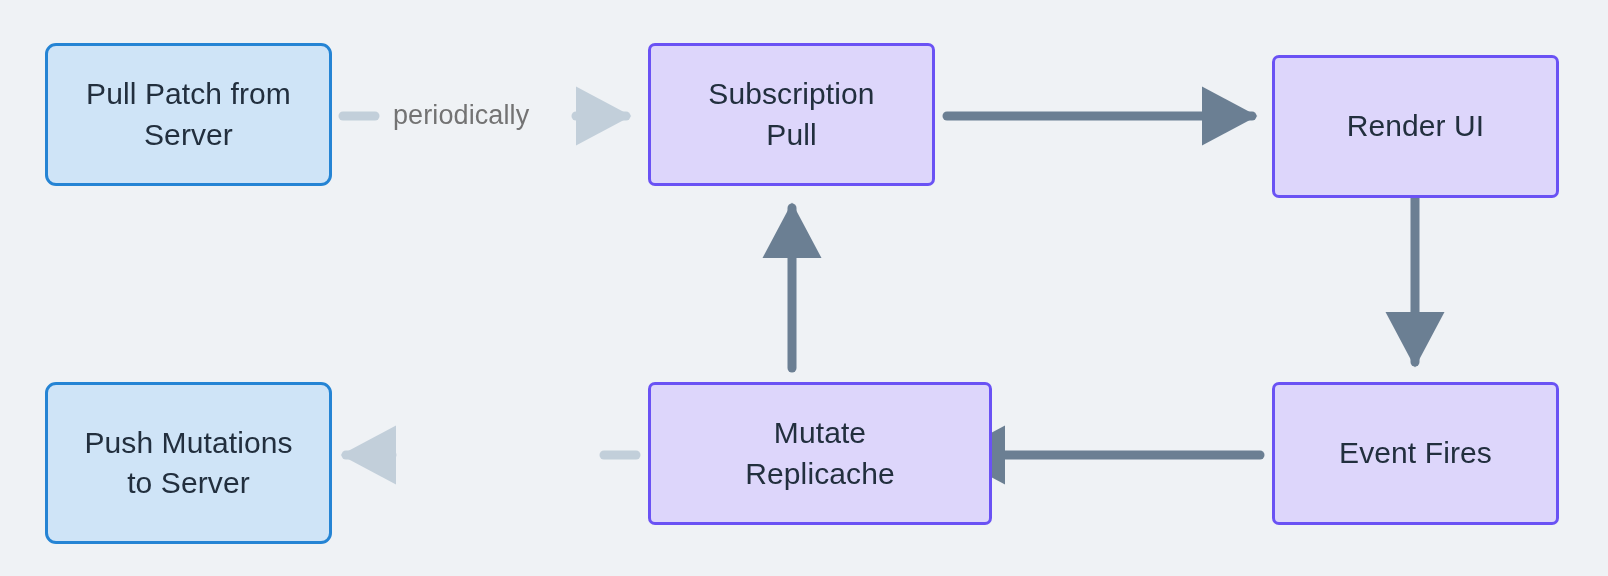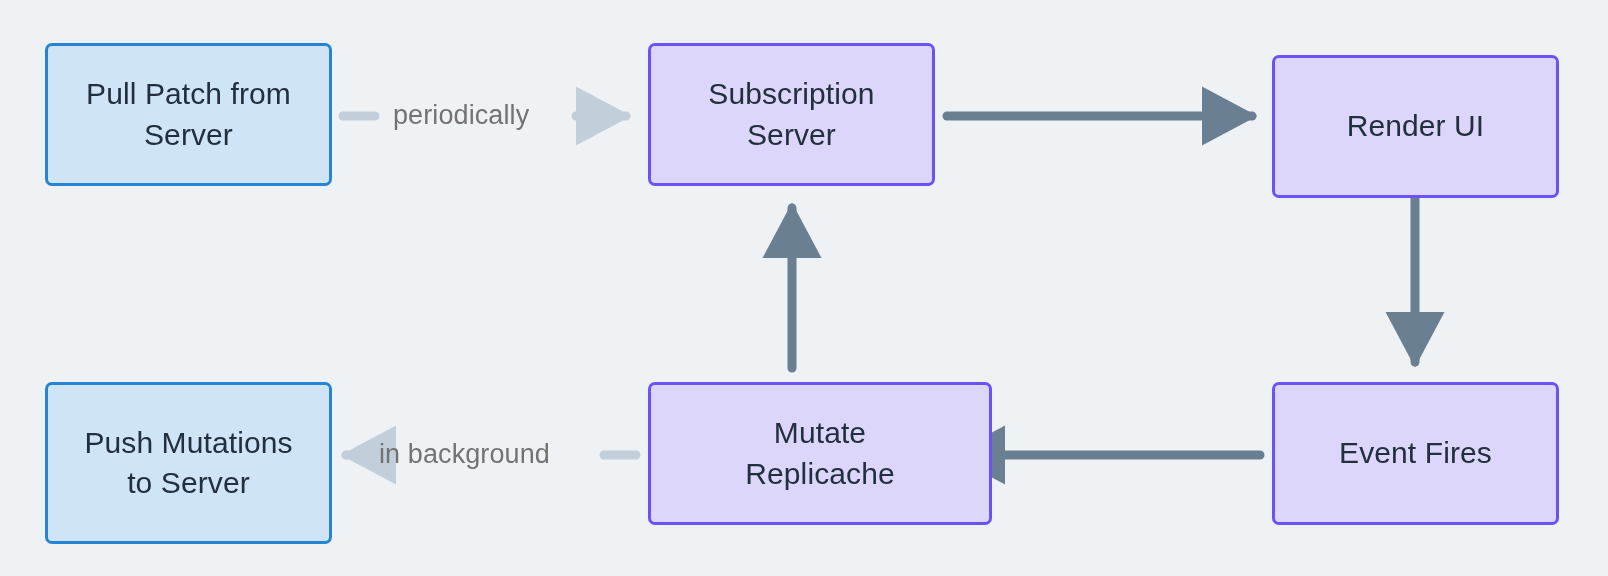--- a/index.html
+++ b/index.html
@@ -41,20 +41,21 @@
     color: #222f3e;
     padding: 4px 10px;
   }
   .node .label {
     display: block;
     white-space: pre-line;
   }
   .node-blue {
     background: #cfe4f7;
     border-color: #2584d4;
+    border-radius: 11px;
   }
   .node-purple {
     background: #ddd6fb;
     border-color: #6a52f4;
   }
   .edge-label {
     position: absolute;
     font-size: 27px;
     color: #737373;
     white-space: nowrap;
@@ -93,21 +94,21 @@
     <line x1="392" y1="455" x2="346" y2="455" stroke="#c2cfda" stroke-width="9" stroke-linecap="round" marker-end="url(#arrow-light)"></line>
   </svg>
 
   <div class="node node-blue" style="left:45px; top:43px; width:287px; height:143px;">
     <span class="label">Pull Patch from
 Server</span>
   </div>
 
   <div class="node node-purple" style="left:648px; top:43px; width:287px; height:143px;">
     <span class="label">Subscription
-Server</span>
+Pull</span>
   </div>
 
   <div class="node node-purple" style="left:1272px; top:43px; width:287px; height:143px;margin-top:12px;">
     <span class="label">Render UI</span>
   </div>
 
   <div class="node node-blue" style="left:45px; top:382px; width:287px; height:162px;">
     <span class="label">Push Mutations
 to Server</span>
   </div>
@@ -116,15 +117,14 @@
     <span class="label">Mutate
 Replicache</span>
   </div>
 
   <div class="node node-purple" style="left:1272px; top:382px; width:287px; height:143px;">
     <span class="label">Event Fires</span>
   </div>
 
   <div class="edge-label" style="left:393px; top:100px;">periodically</div>
 
-  <div class="edge-label" style="left:379px; top:439px;">in background</div>
 
 </div>
 
 </body></html>

